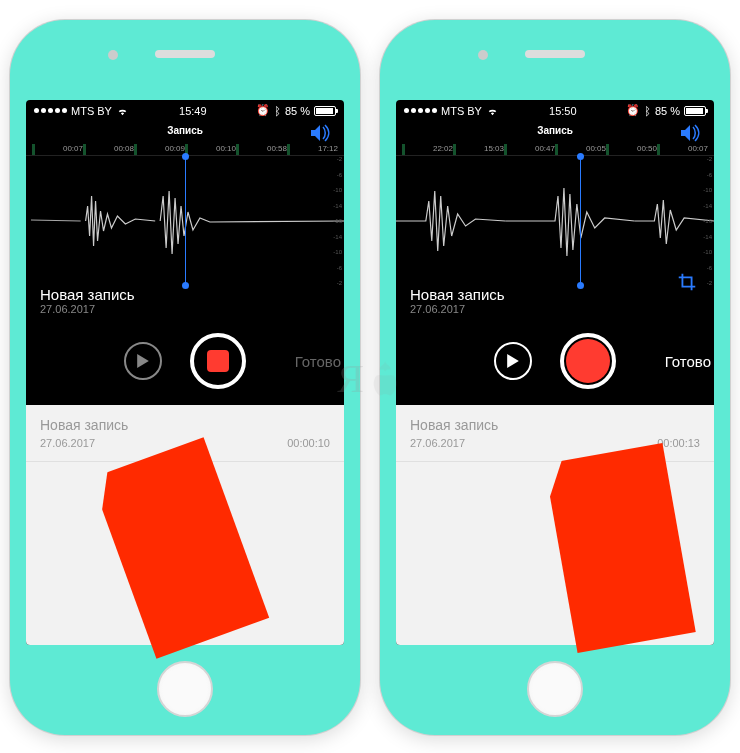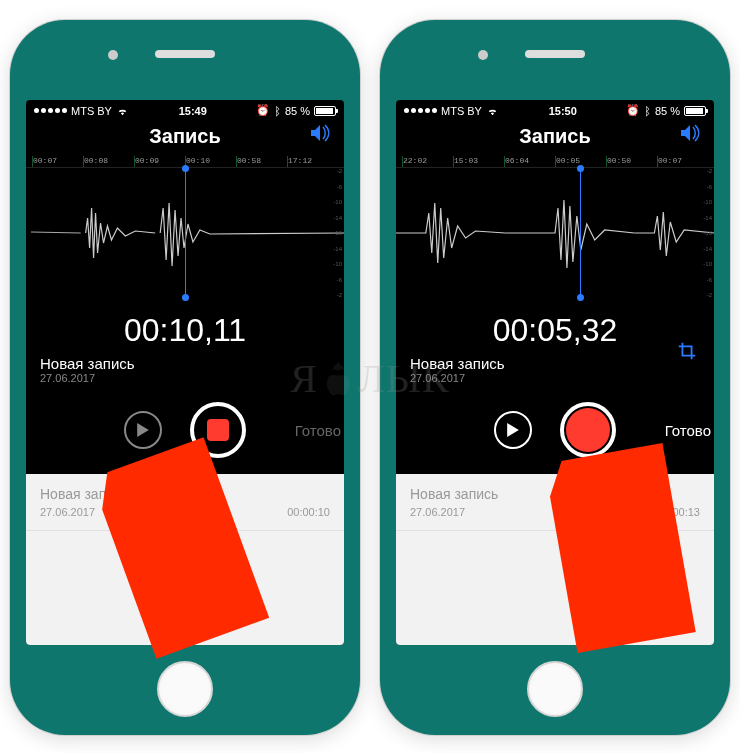--- a/index.html
+++ b/index.html
@@ -10,21 +10,21 @@
     font-family: -apple-system, "Helvetica Neue", Arial, sans-serif;
     display: flex;
     justify-content: space-between;
     align-items: flex-start;
     padding: 20px 10px;
     position: relative;
   }
   .phone {
     width: 350px;
     height: 715px;
-    background: #0f766e;
+    background: #5eead4;
     border-radius: 55px;
     box-shadow: 0 0 0 1px #d0d0d0, 0 4px 20px rgba(0,0,0,0.15);
     position: relative;
     padding: 80px 16px 90px;
   }
   .phone::before {
     content: "";
     position: absolute;
     top: 30px; left: 50%; transform: translateX(-50%);
     width: 60px; height: 8px;
@@ -61,52 +61,52 @@
   
   .status {
     display: flex;
     justify-content: space-between;
     align-items: center;
     padding: 4px 8px 2px;
     font-size: 11px;
     font-weight: 500;
   }
   .status-left, .status-right { display: flex; align-items: center; gap: 4px; }
-  .status-center { font-weight: 700; }
+  .status-center { font-weight: 400; }
   .signal-dots { display: flex; gap: 2px; }
   .signal-dots span { display:block; width:5px; height:5px; border-radius:50%; background:#fff; }
   .wifi { width: 13px; height: 10px; }
   .battery-box { display:flex; align-items:center; gap:1px; }
   .battery { width: 22px; height: 10px; border:1px solid #fff; border-radius:2px; position:relative; }
   .battery::after { content:""; position:absolute; right:-3px; top:2px; width:2px; height:4px; background:#fff; border-radius:0 1px 1px 0;}
   .battery-fill { position:absolute; left:1px; top:1px; bottom:1px; width:85%; background:#fff; }
   
   .header {
     display: flex;
     align-items: flex-end;
     justify-content: center;
     position: relative;
     padding: 6px 10px 8px;
-    font-size: 20px;
+    font-size: 10px;
     font-weight: 600;
   }
   .speaker-icn {
     position: absolute; right: 12px; top: 4px;
     color: #2a7bff;
   }
   
   .ruler {
     display: flex;
     justify-content: space-between;
     padding: 0 6px;
     font-size: 8px;
     color: #999;
     border-bottom: 1px solid #222;
   }
-  .ruler span { flex:1; text-align:left; border-left:1px solid #14532d; padding-bottom:2px;font-family:Liberation Mono, monospace;}
+  .ruler span { flex:1; text-align:right; border-left:3px solid #14532d; padding-bottom:2px;}
   
   .wave-area {
     height: 130px;
     position: relative;
     background: #000;
   }
   .playhead {
     position: absolute;
     top: 0; bottom: 0;
     width: 1px;
@@ -290,21 +290,20 @@
           <span>-10</span>
           <span>-14</span>
           <span>-16</span>
           <span>-14</span>
           <span>-10</span>
           <span>-6</span>
           <span>-2</span>
       </div>
     </div>
 
-    <div class="timer">00:10,11</div>
     <div class="rec-title">Новая запись</div>
     <div class="rec-date">27.06.2017</div>
 
     <div class="controls">
       <div class="play-btn">
         <svg width="14" height="14" viewBox="0 0 10 12">
             <path d="M0 0v12l10-6z" fill="currentColor"></path>
           </svg>
       </div>
       <div class="rec-btn">
@@ -372,21 +371,21 @@
         <svg width="24" height="20" viewBox="0 0 24 20">
             <path d="M3 7h4l5-5v16l-5-5H3z" fill="#2a7bff"></path>
             <path d="M15 4c3 3 3 9 0 12M17 2c5 5 5 11 0 16" stroke="#2a7bff" stroke-width="1.5" fill="none"></path>
           </svg>
       </span>
     </div>
 
     <div class="ruler">
       <span>22:02</span>
       <span>15:03</span>
-      <span>06:04</span>
+      <span>00:47</span>
       <span>00:05</span>
       <span>00:50</span>
       <span>00:07</span>
     </div>
 
     <div class="wave-area">
       <svg class="wave-svg" viewBox="0 0 320 130" preserveAspectRatio="none">
         <g stroke="#ccc" stroke-width="1.2" fill="none">
           <path d="M0 65 L30 65 L33 45 L36 85 L39 35 L42 95 L45 40 L48 90 L52 50 L56 80 L62 58 L70 70 L80 63 L110 65"></path>
           <path d="M110 65 L160 65 L163 40 L166 92 L169 32 L172 100 L175 38 L178 94 L182 48 L186 82 L192 56 L200 72 L210 62 L240 65"></path>
@@ -400,21 +399,20 @@
           <span>-10</span>
           <span>-14</span>
           <span>-16</span>
           <span>-14</span>
           <span>-10</span>
           <span>-6</span>
           <span>-2</span>
       </div>
     </div>
 
-    <div class="timer">00:05,32</div>
     <div class="rec-title">Новая запись</div>
     <div class="rec-date">27.06.2017</div>
 
     <div class="controls">
       <span class="trim-icn">
         <svg width="22" height="22" viewBox="0 0 24 24" fill="none" stroke="#2a7bff" stroke-width="2">
             <path d="M7 3v14h14M3 7h14v14"></path>
           </svg>
       </span>
       <div class="play-btn active">
@@ -449,14 +447,13 @@
       </defs>
     <line x1="35" y1="150" x2="60" y2="25" stroke="#ff2a00" stroke-width="18" marker-end="url(#ah2)"></line>
   </svg>
 </div>
 
 <div class="watermark">
   <span>Я</span>
   <svg viewBox="0 0 24 28">
       <path d="M12 2c-1 3-4 3-4 6 0 0 3-1 4 1 1-2 4-1 4-1 0-3-3-3-4-6zM6 12c-3 3-3 10 2 14 2 0 2-1 4-1s2 1 4 1c5-4 5-11 2-14-2-1-4 0-6 0s-4-1-6 0z" fill="rgba(150,150,150,0.4)"></path>
     </svg>
-  <span>ЛЫК</span>
 </div>
 
 </body></html>

